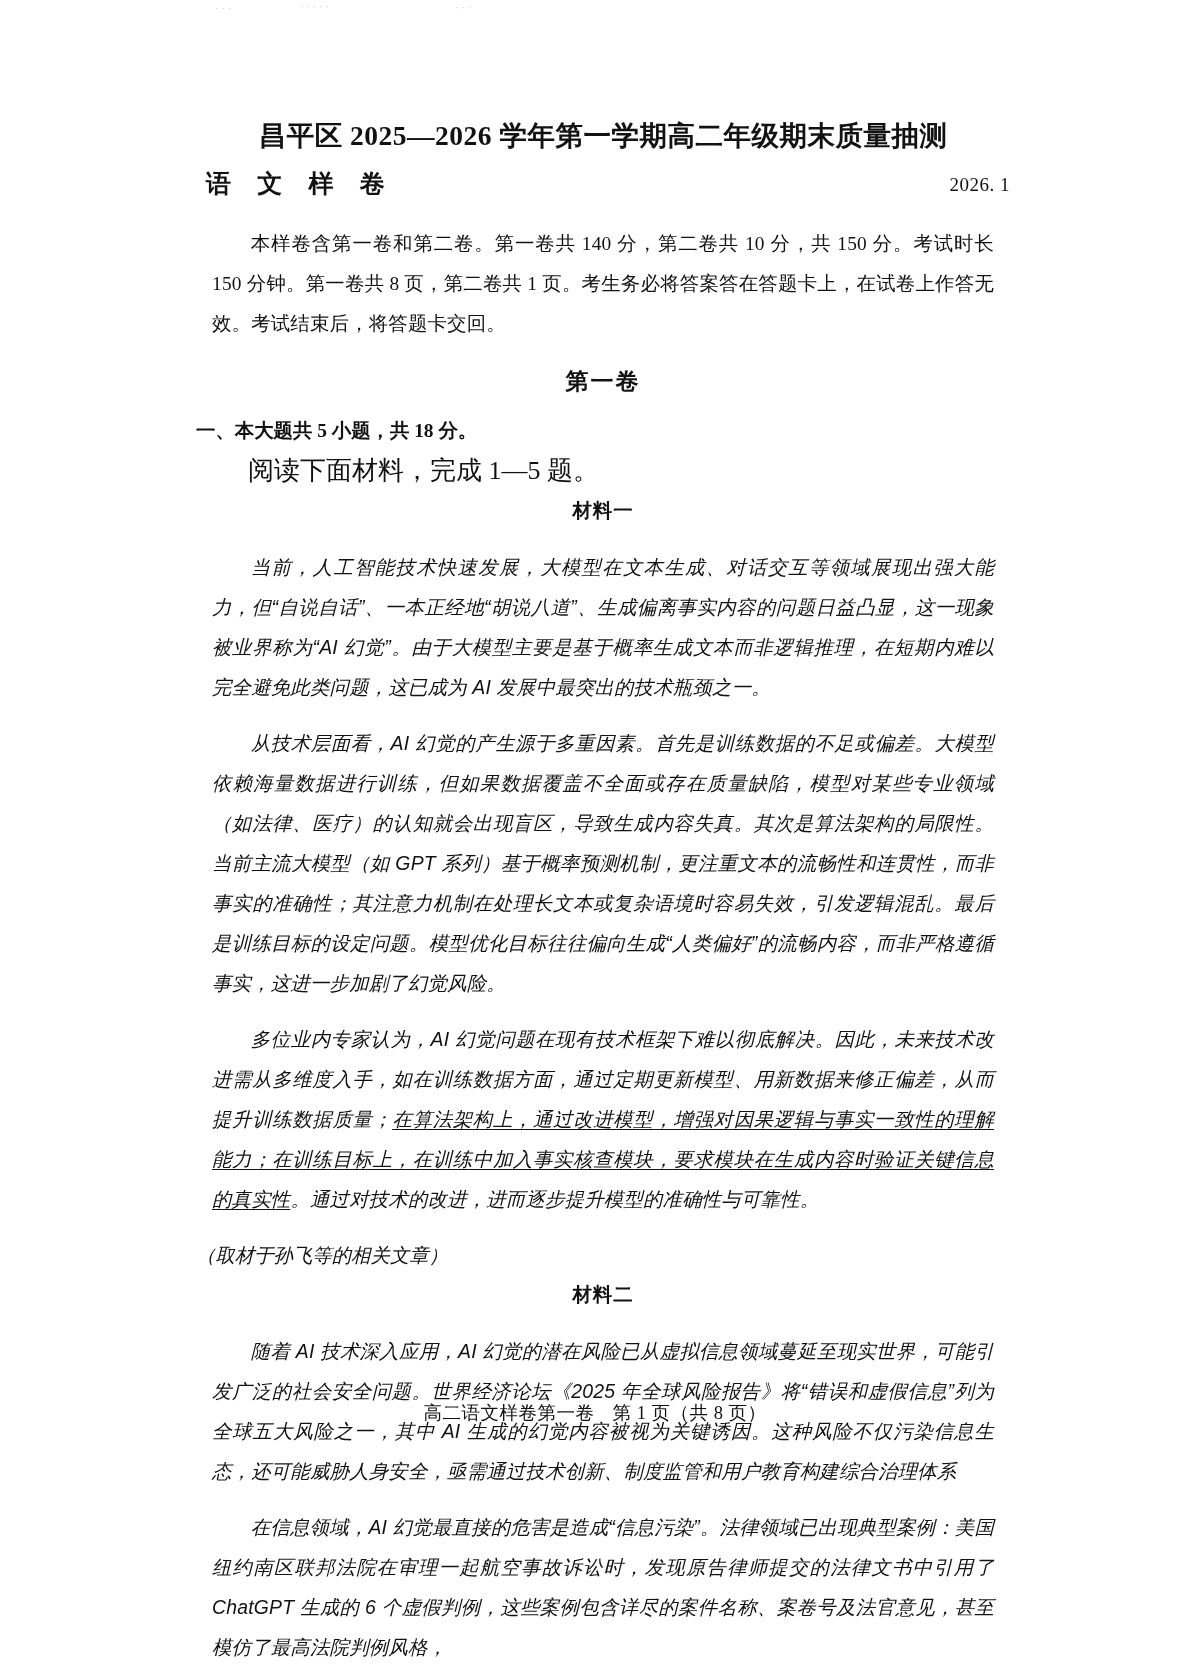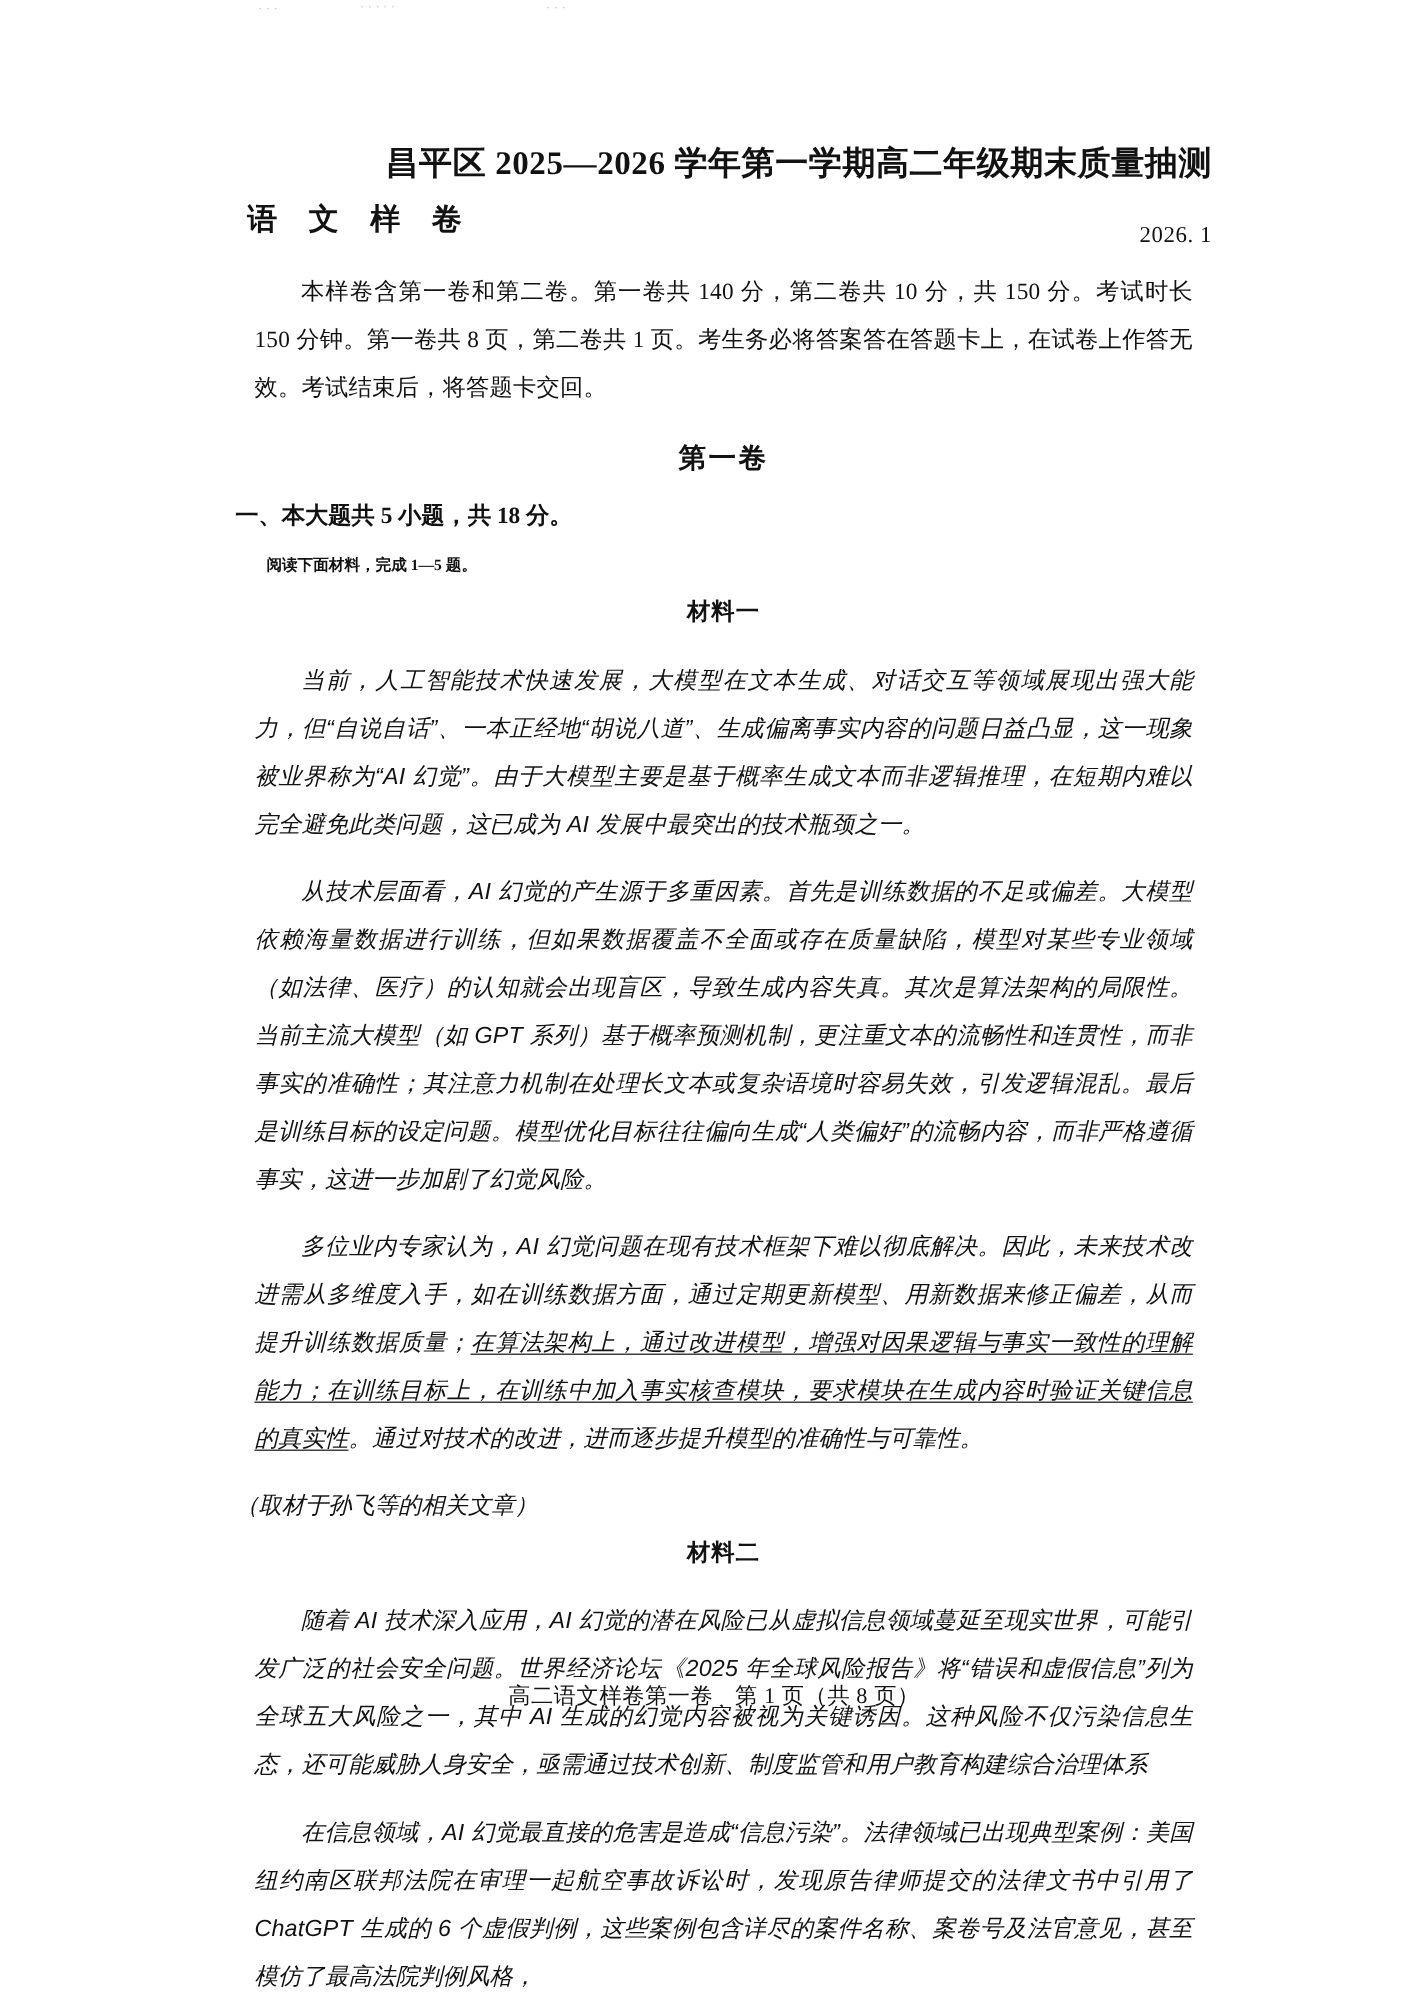--- a/index.html
+++ b/index.html
@@ -42,21 +42,21 @@
   }
 
   .content {
     position: absolute;
     left: 196px;
     top: 118px;
     width: 814px;
   }
 
   .doc-title {
-    text-align: right;
+    text-align: center;
     font-size: 27.5px;
     font-weight: bold;
     letter-spacing: 0.5px;
     line-height: 1.3;
     margin: 0 0 14px 0;
     font-family: "Liberation Serif", "DejaVu Serif", serif;
   }
 
   .subtitle-row {
     position: relative;
@@ -67,21 +67,21 @@
     text-align: left;
     font-size: 25px;
     font-weight: bold;
     letter-spacing: 10px;
     padding-left: 10px;
     line-height: 1.25;
   }
   .doc-date {
     position: absolute;
     right: 0;
-    top: 18px;
+    top: 6px;
     font-size: 19px;
     font-weight: normal;
     letter-spacing: 0.5px;
   }
 
   .para {
     font-size: 19.4px;
     line-height: 40px;
     text-align: justify;
     text-justify: inter-ideograph;
@@ -104,22 +104,22 @@
     letter-spacing: 2px;
   }
 
   .list-head {
     font-size: 19.4px;
     font-weight: bold;
     line-height: 40px;
     margin: 0;
   }
   .sub-instr {
-    font-size: 13px;
-    font-weight: bold;
+    font-size: 26px;
+    font-weight: normal;
     line-height: 40px;
     margin: 0;
     text-indent: 2em;
   }
 
   .material-head {
     text-align: center;
     font-size: 19.4px;
     font-weight: bold;
     line-height: 40px;

